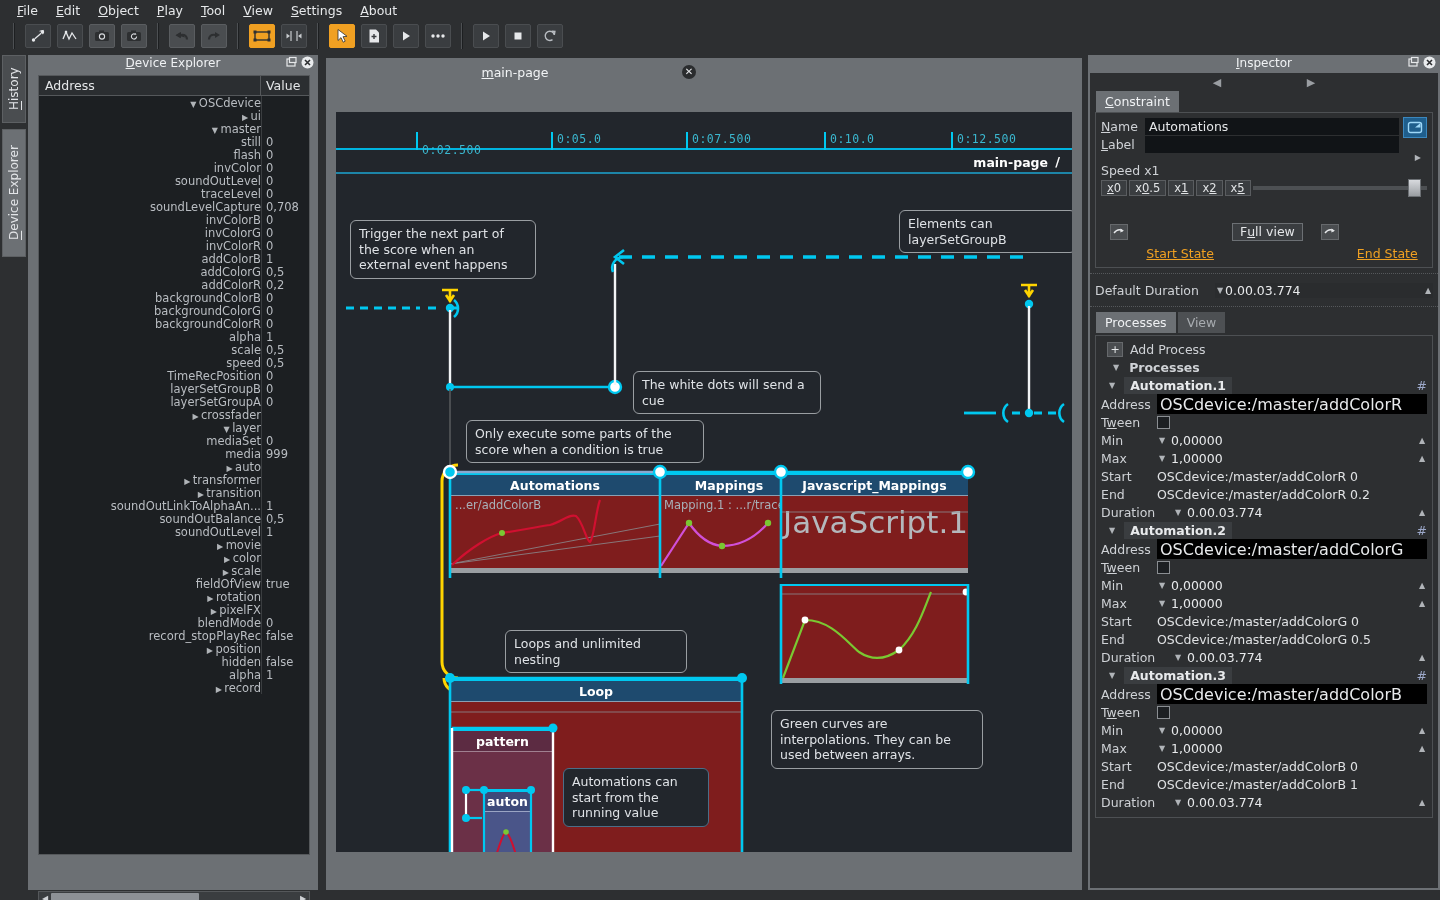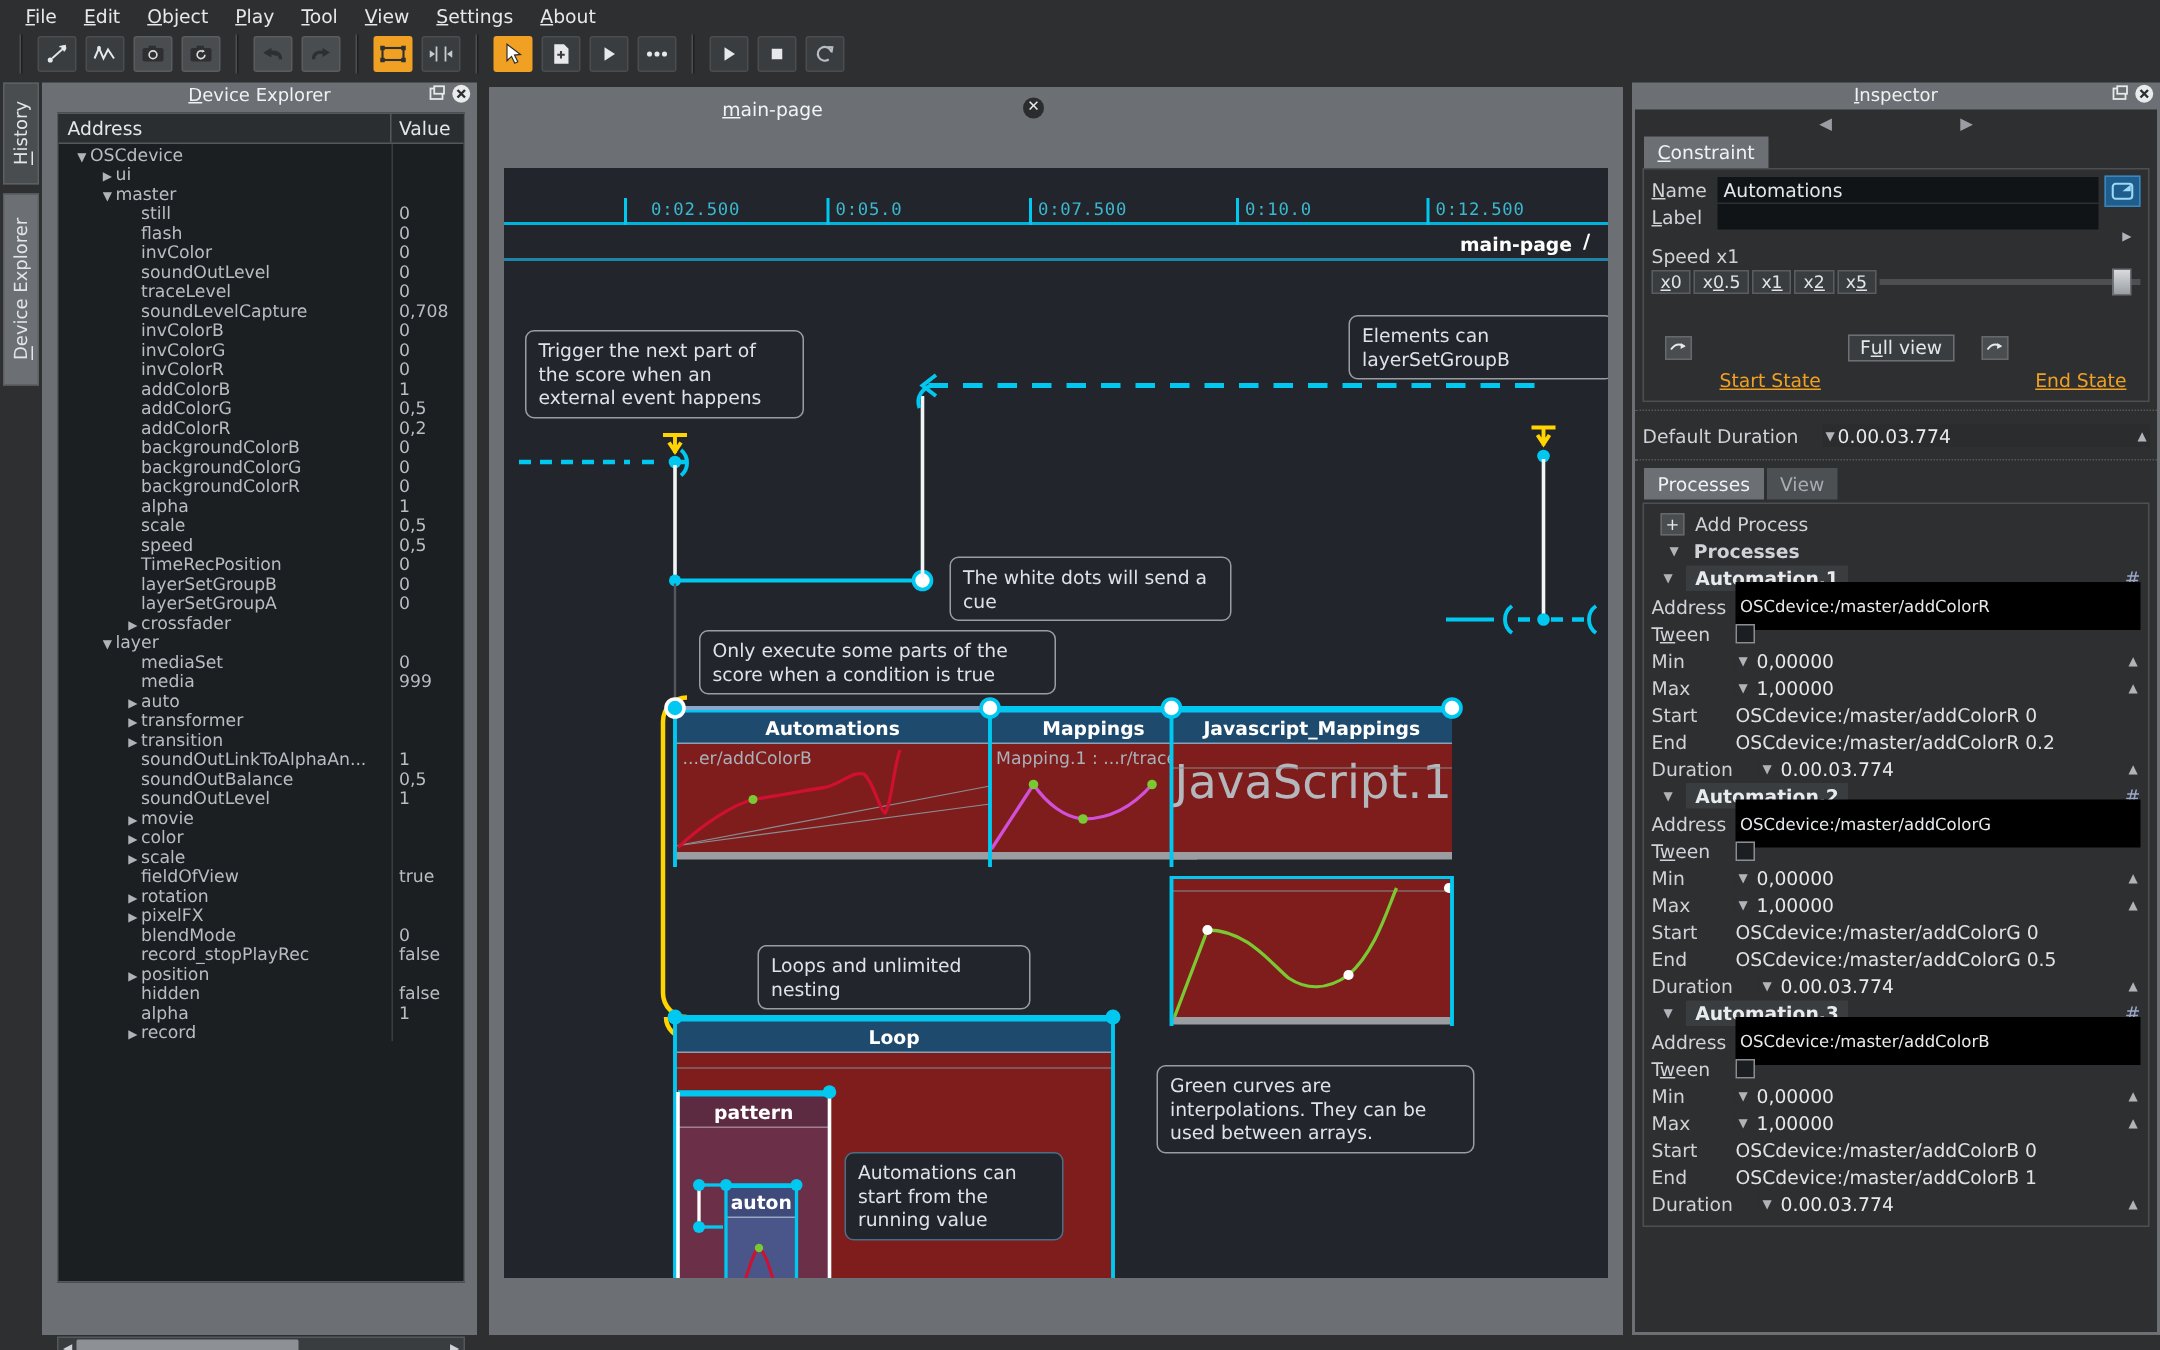--- a/index.html
+++ b/index.html
@@ -78,21 +78,21 @@
     background: #1c1f22; border: 1px solid #55585b;
   }
   .de-header {
     display: flex; height: 20px; background: #2b2e31;
     border-bottom: 1px solid #55585b; align-items: center;
   }
   .de-header .col1 { width: 222px; padding-left: 6px; border-right: 1px solid #55585b; height: 100%; line-height: 20px; font-size: 12.5px; color: #e4e6e8;}
   .de-header .col2 { padding-left: 5px; font-size: 12.5px; color: #e4e6e8; }
   .de-rows { position: relative; }
   .de-row { display: flex; height: 13px; align-items: center; font-size: 11.5px; }
-  .de-row .addr { width: 222px; color: #b9bdc2; white-space: nowrap; overflow: hidden; }
+  .de-row .addr { width: 222px; color: #b9bdc2; white-space: nowrap; overflow: hidden; text-align: right; }
   .de-row .val { padding-left: 5px; color: #b9bdc2; }
   .de-vline { position: absolute; left: 222px; top: 0; width: 1px; height: 100%; background: #3a3d40; }
   .tri { display: inline-block; width: 11px; color: #b0b4b8; font-size: 8px; text-align: center; }
   .tri.open::before { content: "\25BC"; }
   .tri.closed::before { content: "\25B6"; }
   .tri.blank::before { content: ""; }
 
   .de-hscroll {
     position: absolute; left: 10px; top: 836px; width: 272px; height: 14px;
     background: #3a3d40; border: 1px solid #55585b; display: flex; align-items: center;
@@ -237,21 +237,21 @@
   .spin { width: 10px; text-align: center; color: #b0b4b8; font-size: 8px; cursor: pointer; }
   .caret { color: #b0b4b8; font-size: 8px; margin-right: 4px; }
   .proc-head {
     display: flex; align-items: center; height: 19px; gap: 5px;
   }
   .proc-pill {
     background: #3a3d40; padding: 1px 6px; font-size: 12.5px; font-weight: bold; color: #e8eaec;
   }
   .hash { margin-left: auto; color: #9ba7c8; font-size: 12.5px; cursor: pointer; }
   .chk { width: 13px; height: 13px; background: #1c1f22; border: 1px solid #8a8e92; cursor: pointer; }
-  .addrfield { flex: 1; background: #000000; height: 32px; color: #e8eaec; font-size: 11px;
+  .addrfield { flex: 1; background: #000000; height: 20px; color: #e8eaec; font-size: 16px;
     padding-left: 3px; display: flex; align-items: center; }
   .numfield { flex: 1; background: #2d2f31; height: 15px; color: #e8eaec; font-size: 12.5px;
     display: flex; align-items: center; }
   .plainval { color: #e0e2e4; font-size: 12.5px; }
 </style>
 </head>
 <body>
 
 <div id="app">
 
@@ -618,21 +618,21 @@
       <span><u>m</u><span>ain-page</span></span>
       <div class="tab-close">✕</div>
     </div>
   </div>
 
   <div class="doc-area">
     <div class="canvas">
 
       <div class="ruler" id="ruler">
           <div class="tickmark" style="left: 80px;"></div>
-          <div class="ticklabel" style="left: 98px;">0:02.500</div>
+          <div class="ticklabel" style="left: 86px; margin-top: 11px;">0:02.500</div>
           <div class="tickmark" style="left: 215px;"></div>
           <div class="ticklabel" style="left: 221px;">0:05.0</div>
           <div class="tickmark" style="left: 350px;"></div>
           <div class="ticklabel" style="left: 356px;">0:07.500</div>
           <div class="tickmark" style="left: 488px;"></div>
           <div class="ticklabel" style="left: 494px;">0:10.0</div>
           <div class="tickmark" style="left: 615px;"></div>
           <div class="ticklabel" style="left: 621px;">0:12.500</div>
         </div>
 

